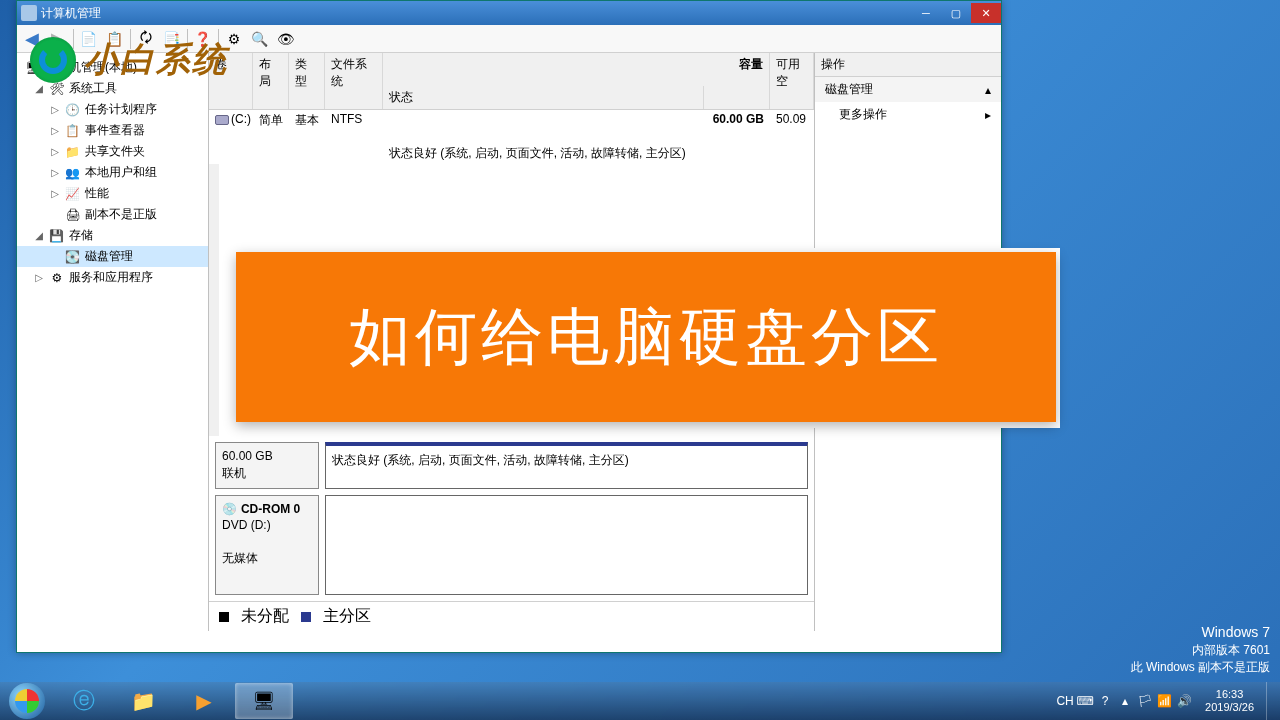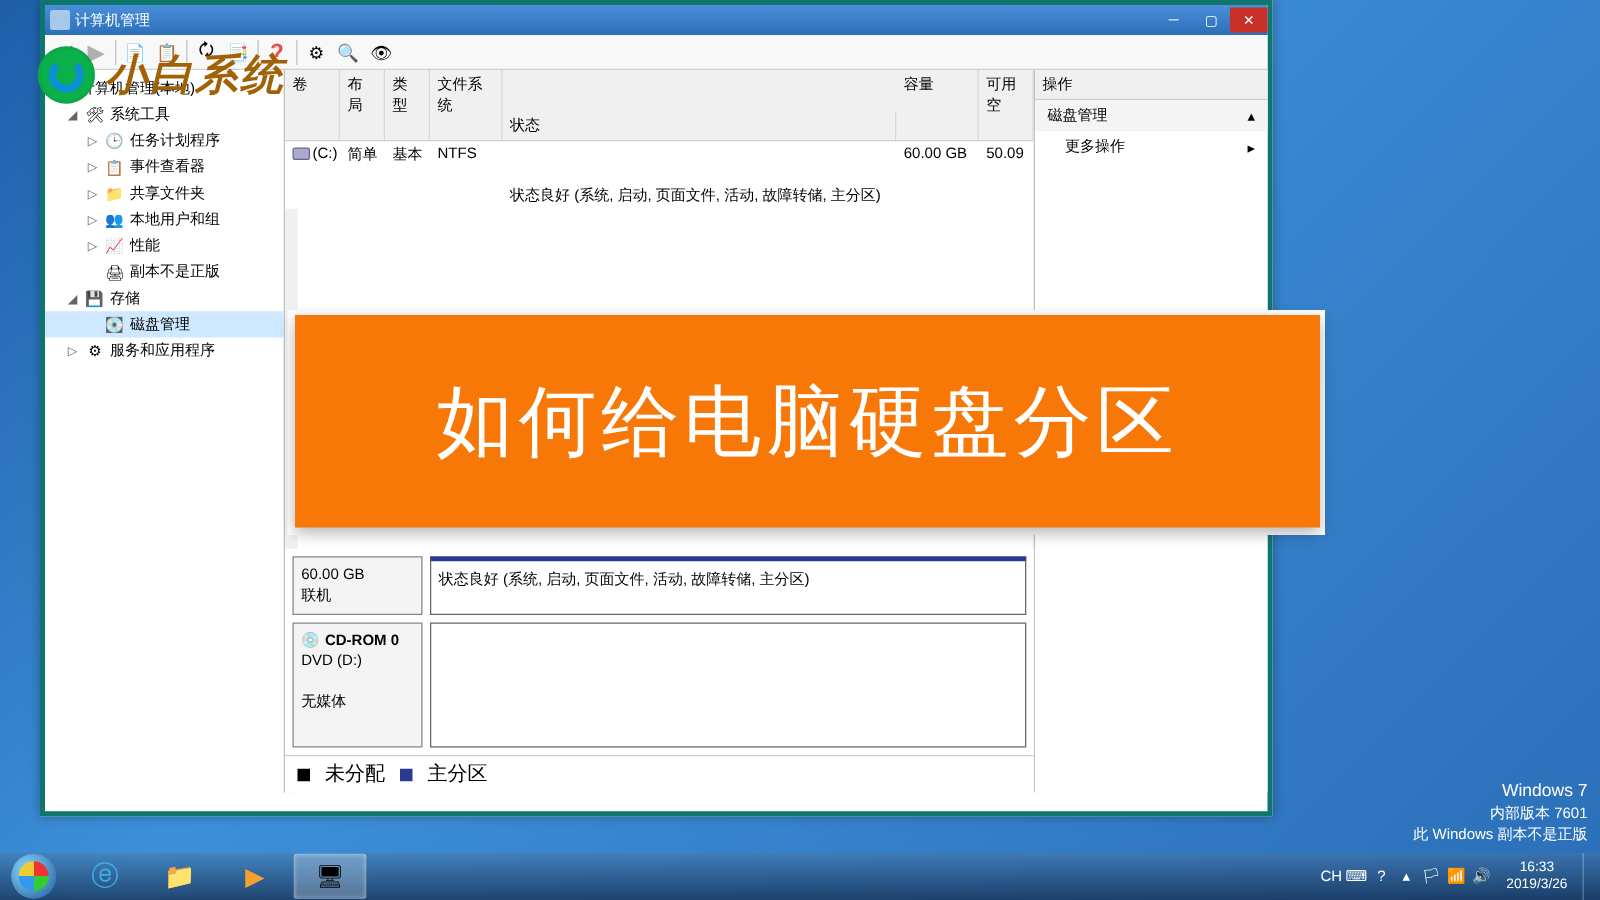--- a/index.html
+++ b/index.html
@@ -1,19 +1,19 @@
 <!DOCTYPE html>
 <html><head>
 <meta charset="utf-8">
 <style>
 * { margin: 0; padding: 0; box-sizing: border-box; font-family: "Microsoft YaHei", "SimSun", Arial, sans-serif; }
 body { width: 1280px; height: 720px; overflow: hidden; background: linear-gradient(135deg, #1e5fa8 0%, #3d8fd9 40%, #2b6fb8 100%); position: relative; }
 
 
-.window { position: absolute; left: 32px; top: 0; width: 986px; height: 653px; background: #fff; border: 4px solid #0f766e; box-shadow: 0 0 8px rgba(0,0,0,0.3); }
+.window { position: absolute; left: 16px; top: 0; width: 986px; height: 653px; background: #fff; border: 1px solid #0f766e; box-shadow: 0 0 8px rgba(0,0,0,0.3); }
 .titlebar { height: 24px; background: linear-gradient(#4a8fd9, #2b6fb8); display: flex; align-items: center; color: #fff; font-size: 12px; }
 .titlebar-icon { width: 16px; height: 16px; margin: 0 4px; background: #a8c8e8; border-radius: 2px; }
 .titlebar-title { flex: 1; }
 .titlebar-buttons { display: flex; }
 .titlebar-btn { width: 30px; height: 20px; display: flex; align-items: center; justify-content: center; color: #fff; font-size: 11px; cursor: pointer; }
 .titlebar-btn.close { background: #c8302a; }
 
 
 .menubar { height: 22px; background: #f0f0f0; display: flex; align-items: center; padding: 0 4px; font-size: 12px; border-bottom: 1px solid #d0d0d0; }
 .menu-item { padding: 2px 8px; cursor: pointer; }
@@ -44,21 +44,21 @@
 .vol-table { font-size: 12px; }
 .vol-header { display: flex; background: #f0f0f0; border-bottom: 1px solid #d0d0d0; }
 .vol-header > div { padding: 3px 6px; border-right: 1px solid #d8d8d8; }
 .vol-row { display: flex; }
 .vol-row > div { padding: 2px 6px; white-space: nowrap; }
 .col-vol { width: 44px; }
 .col-layout { width: 36px; }
 .col-type { width: 36px; }
 .col-fs { width: 58px; }
 .col-status { flex: 1; margin-top: 33px; }
-.col-cap { width: 66px; text-align: left; }
+.col-cap { width: 66px; text-align: right; font-weight: bold; }
 .col-free { width: 44px; }
 .disk-icon { width: 14px; height: 10px; display: inline-block; background: #aac; border: 1px solid #668; border-radius: 2px; margin-right: 2px; vertical-align: middle; }
 
 
 .splitter-area { flex: 1; position: relative; }
 .splitter-handle { position: absolute; left: 0; top: 0; width: 10px; height: 100%; background: #f0f0f0; cursor: ns-resize; }
 .splitter-handle::before { content: '◂'; position: absolute; font-size: 10px; color: #888; bottom: 2px; left: 1px; }
 
 
 .disk-graph { position: absolute; bottom: 0; left: 0; right: 0; background: #fff; }

